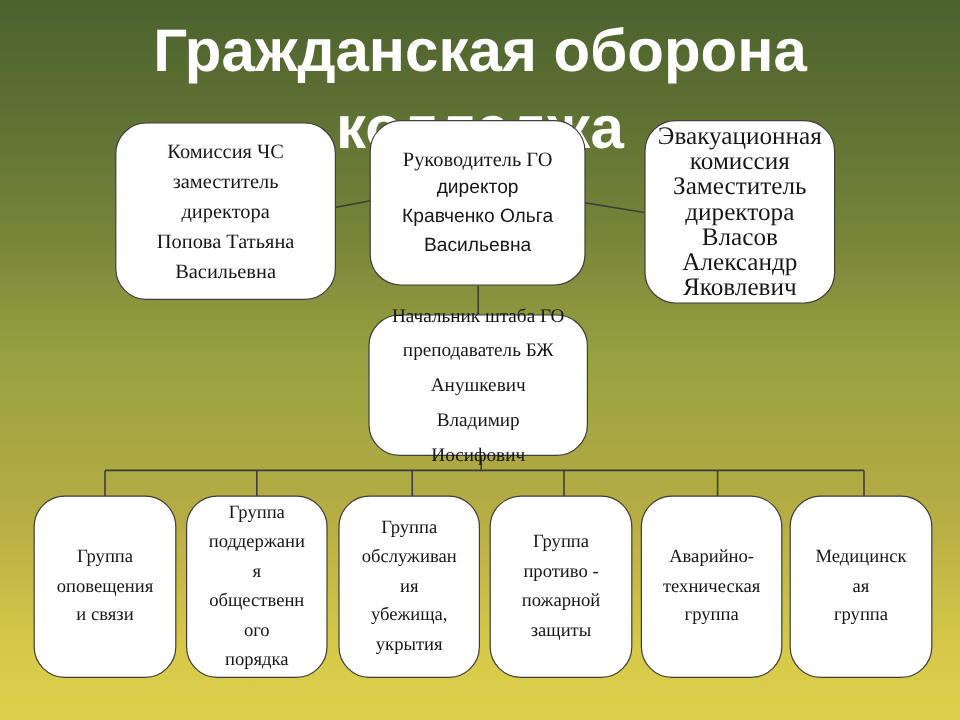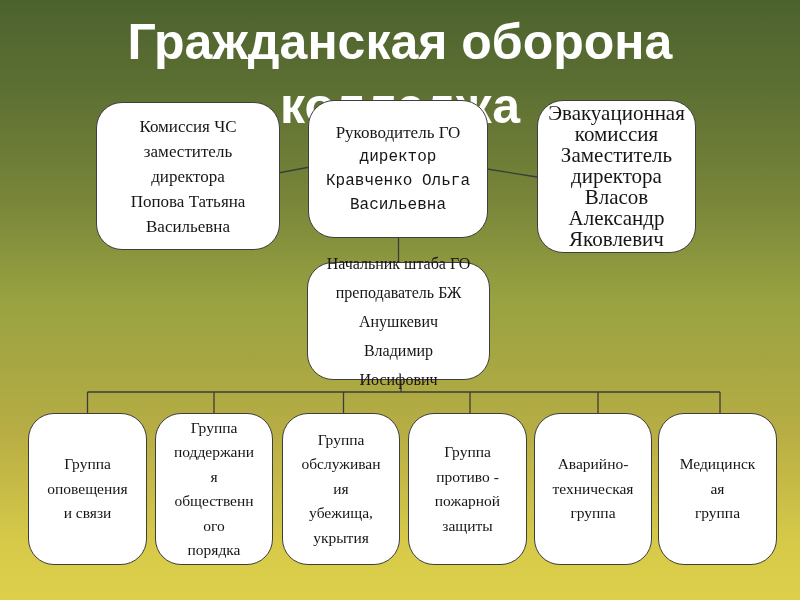--- a/index.html
+++ b/index.html
@@ -18,21 +18,21 @@
   .connectors line { stroke:#3c3c3c; stroke-width:1.3; fill:none; }
   .node {
     position:absolute; box-sizing:border-box;
     background:#ffffff; border:1.3px solid #3e3e3e; border-radius:26px;
     display:flex; flex-direction:column; align-items:center; justify-content:center;
     text-align:center;
   }
   .label { white-space:pre-line; }
   .node-commission { left:96px;  top:102px; width:184px; height:148px; font-size:17px; line-height:25px; }
   .node-leader     { left:308px; top:100px; width:180px; height:138px; font-size:17px; line-height:24px; }
-  .node-leader .person { font-family:Liberation Mono, monospace; font-size:16px; line-height:24px; }
+  .node-leader .person { font-family:Liberation Sans, sans-serif; font-size:16px; line-height:24px; }
   .node-evacuation { left:537px; top:100px; width:159px; height:153px; font-size:21px; line-height:21px; }
   .node-staff      { left:307px; top:262px; width:183px; height:118px; font-size:16px; line-height:29px; }
   .node-group { top:413px; height:152px; font-size:15.5px; line-height:24.5px; }
   .node-group1 { left:28px;  width:119px; }
   .node-group2 { left:155px; width:118px; }
   .node-group3 { left:282px; width:118px; }
   .node-group4 { left:408px; width:119px; }
   .node-group5 { left:534px; width:118px;justify-content:center; }
   .node-group6 { left:658px; width:119px; }
 </style>

